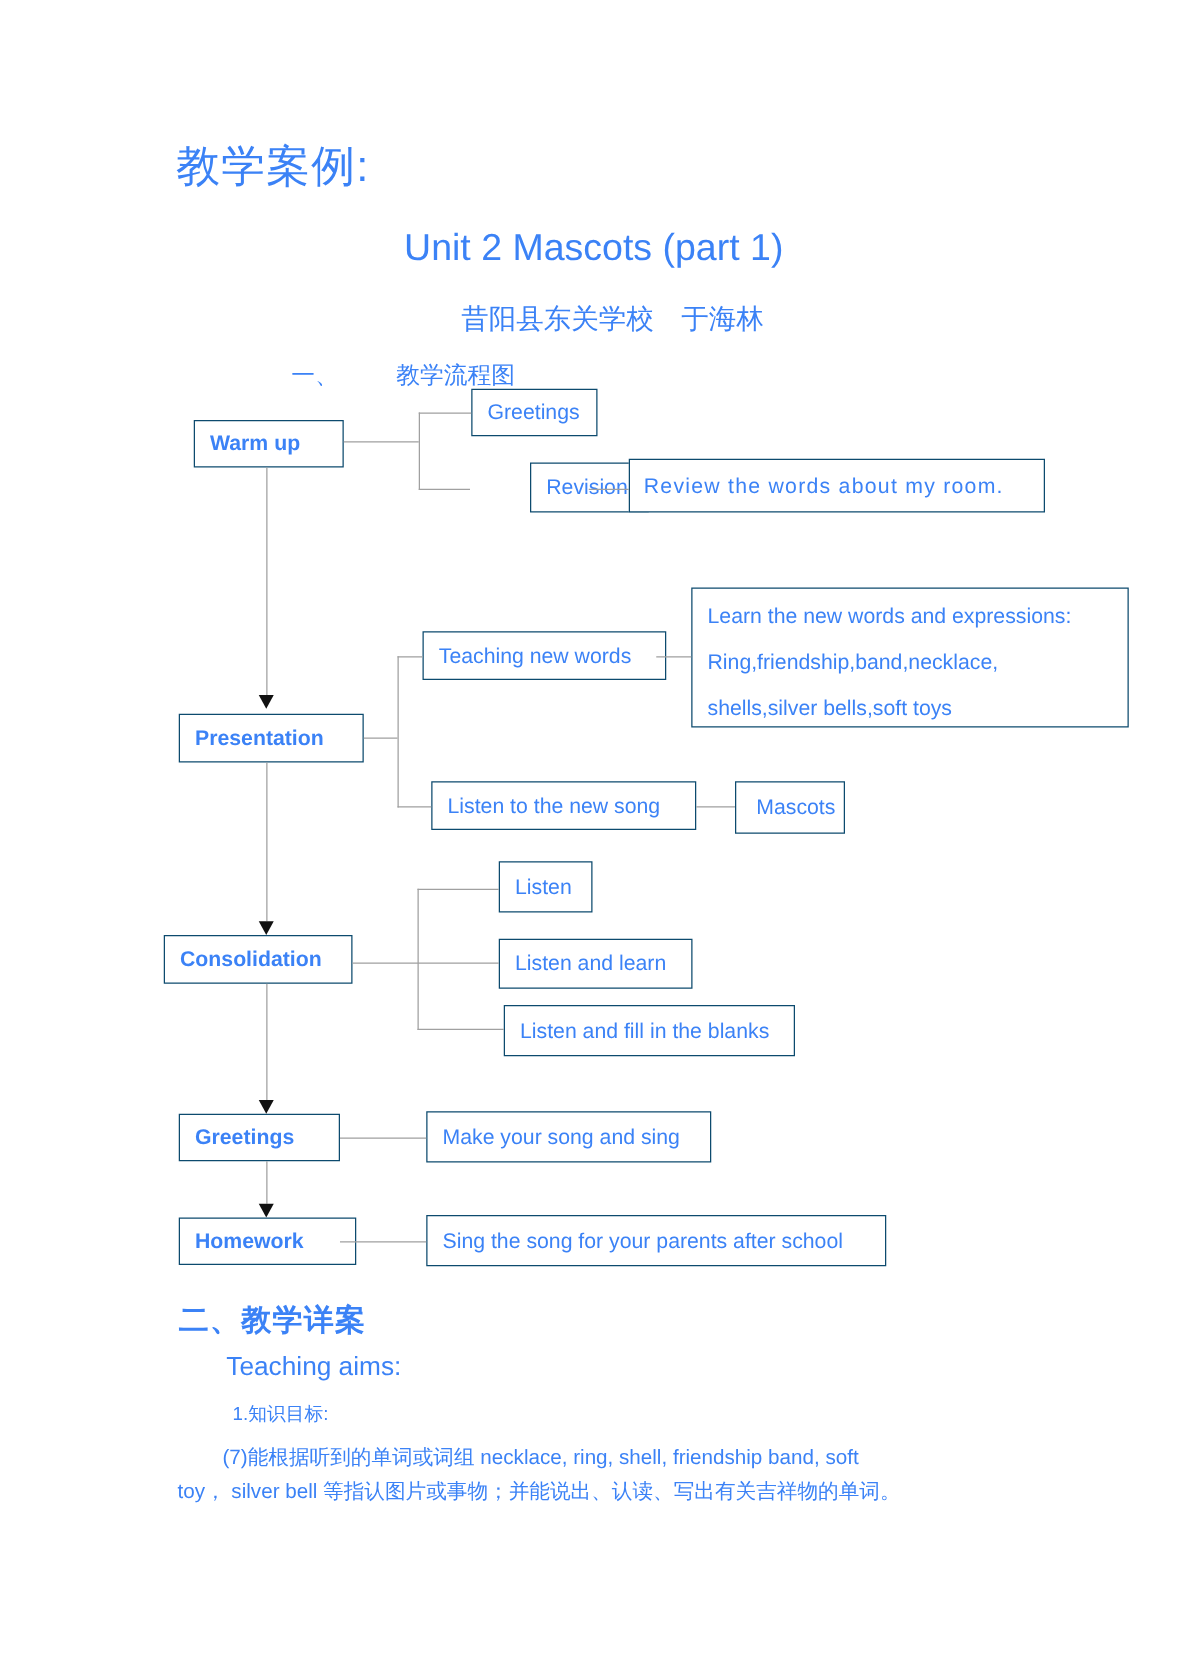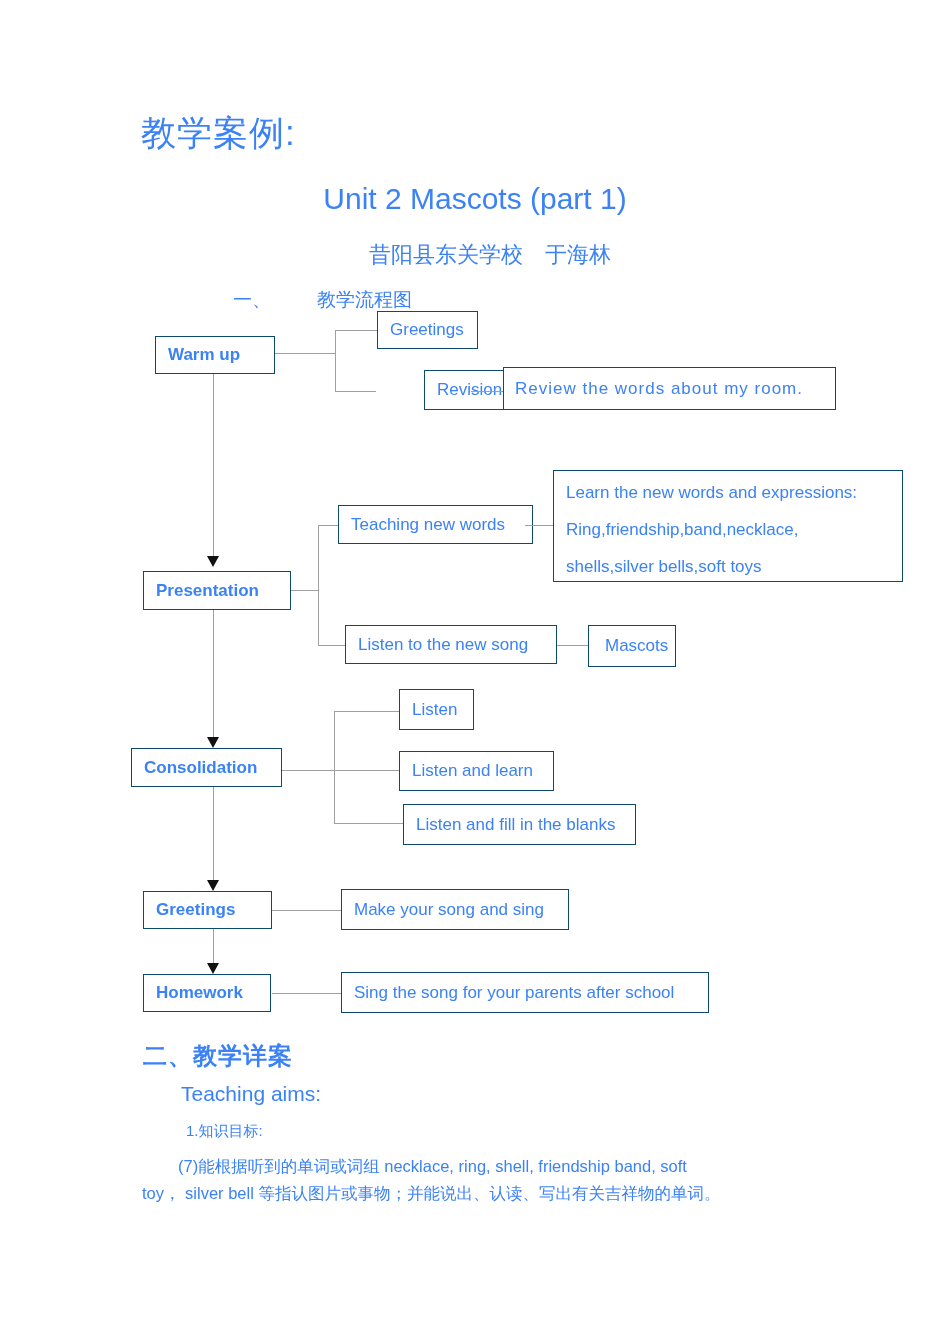--- a/index.html
+++ b/index.html
@@ -46,21 +46,21 @@
   #b-learn    {left:553px;top:470px;width:350px;height:112px;display:block;padding:3px 0 0 12px;}
   #b-learn div{line-height:37px;}
   #b-listensong{left:345px;top:625px;width:212px;height:39px;}
   #b-mascots  {left:588px;top:625px;width:88px;height:42px;padding-left:16px;}
   #b-consol   {left:131px;top:748px;width:151px;height:39px;}
   #b-listen   {left:399px;top:689px;width:75px;height:41px;}
   #b-listenlearn{left:399px;top:751px;width:155px;height:40px;}
   #b-listenfill {left:403px;top:804px;width:233px;height:41px;}
   #b-extension{left:143px;top:891px;width:129px;height:38px;}
   #b-makesong {left:341px;top:889px;width:228px;height:41px;}
-  #b-homework {left:143px;top:974px;width:128px;height:38px;}
+  #b-homework {left:143px;top:974px;width:142px;height:38px;}
   #b-singsong {left:341px;top:972px;width:368px;height:41px;}
   
   .line{position:absolute;background:#a0a0a0;}
   #l-wu-right {left:275px;top:353px;width:60px;height:1px;}
   #l-wu-v     {left:335px;top:330px;width:1px;height:62px;}
   #l-wu-greet {left:335px;top:330px;width:42px;height:1px;}
   #l-wu-rev   {left:335px;top:391px;width:41px;height:1px;}
   #l-rev-review{left:471px;top:391px;width:32px;height:1px;}
   #l-a1       {left:213px;top:374px;width:1px;height:182px;}
   #l-pr-right {left:291px;top:590px;width:27px;height:1px;}

